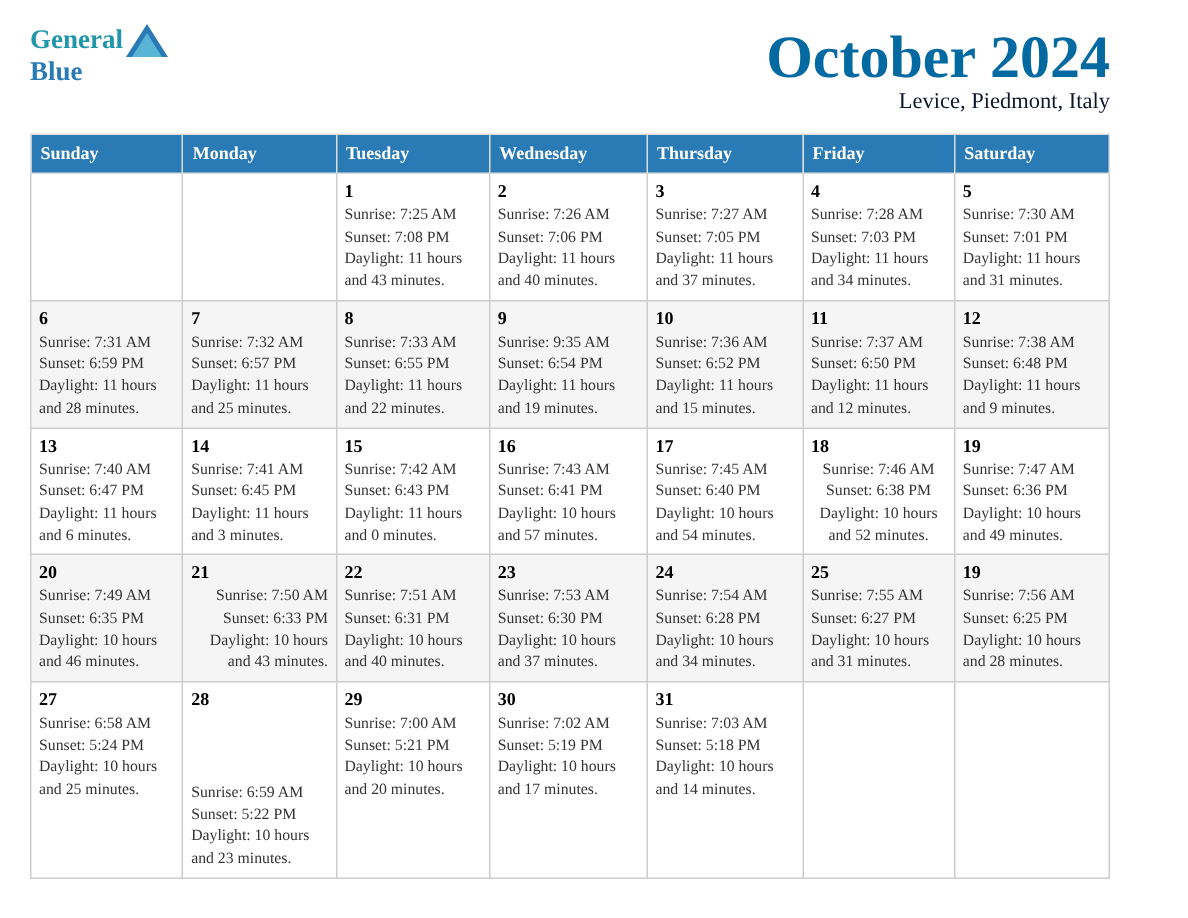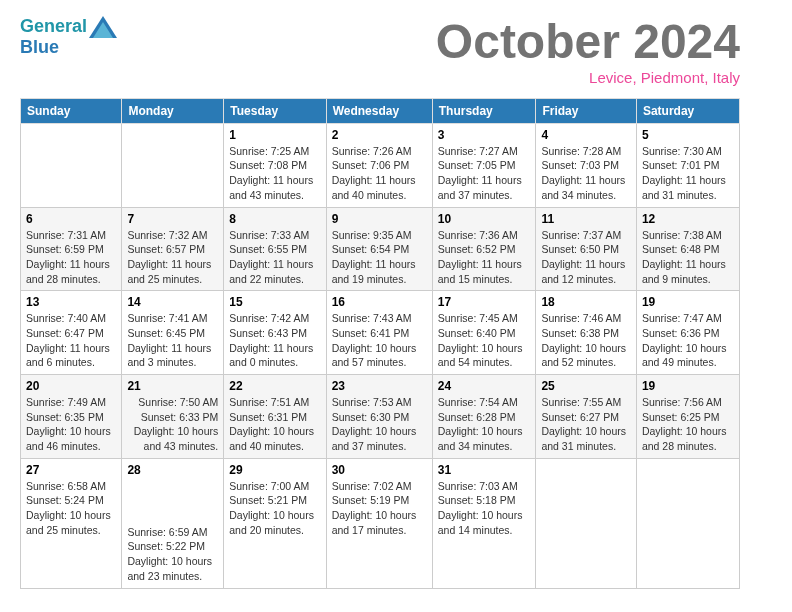--- a/index.html
+++ b/index.html
@@ -6,20 +6,21 @@
     body {
       font-family: Arial, sans-serif;
       background: #fff;
       width: 792px;
       height: 612px;
       overflow: hidden;
     }
     .page {
       width: 760px;
       padding: 16px 20px 10px 20px;
+      font-family: Liberation Serif, serif;
     }
     .header {
       display: flex;
       justify-content: space-between;
       align-items: flex-start;
       margin-bottom: 12px;
     }
     .logo {
       display: flex;
       align-items: center;
@@ -35,28 +36,28 @@
     }
     .logo-icon {
       width: 28px;
       height: 22px;
       margin-left: 2px;
     }
     .title-block {
       text-align: right;
     }
     .title-month {
-      font-size: 48px;
+      font-size: 40px;
       font-weight: bold;
-      color: #737373;
+      color: #0369a1;
       line-height: 1.1;
     }
     .title-location {
       font-size: 15px;
-      color: #ec4899;
+      color: #0f172a;
     }
     table {
       width: 100%;
       border-collapse: collapse;
       font-size: 11px;
     }
     thead tr th {
       background-color: #2a7ab5;
       color: #fff;
       text-align: left;
@@ -237,21 +238,21 @@
 Daylight: 10 hours and 57 minutes.</div>
           </td>
           <td>
             <span class="day-num">17</span>
             <div class="day-info" style="white-space: pre-line;">Sunrise: 7:45 AM
 Sunset: 6:40 PM
 Daylight: 10 hours and 54 minutes.</div>
           </td>
           <td>
             <span class="day-num">18</span>
-            <div class="day-info" style="white-space: pre-line;">Sunrise: 7:46 AM
+            <div class="day-info" style="white-space: pre-line; text-align: center;">Sunrise: 7:46 AM
 Sunset: 6:38 PM
 Daylight: 10 hours and 52 minutes.</div>
           </td>
           <td>
             <span class="day-num">19</span>
             <div class="day-info" style="white-space: pre-line;">Sunrise: 7:47 AM
 Sunset: 6:36 PM
 Daylight: 10 hours and 49 minutes.</div>
           </td>
         </tr>

